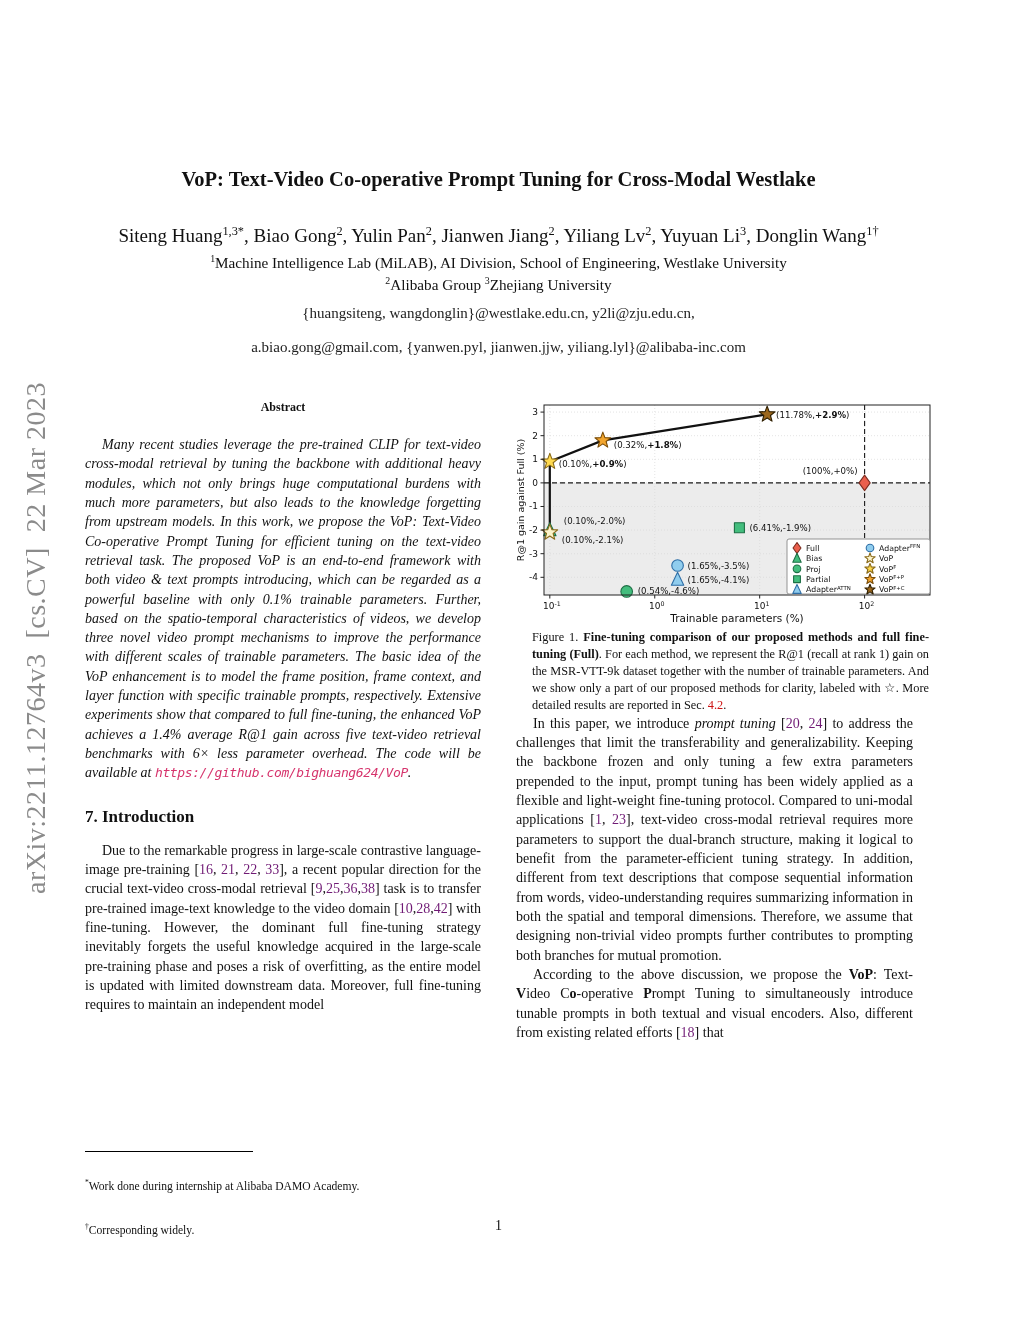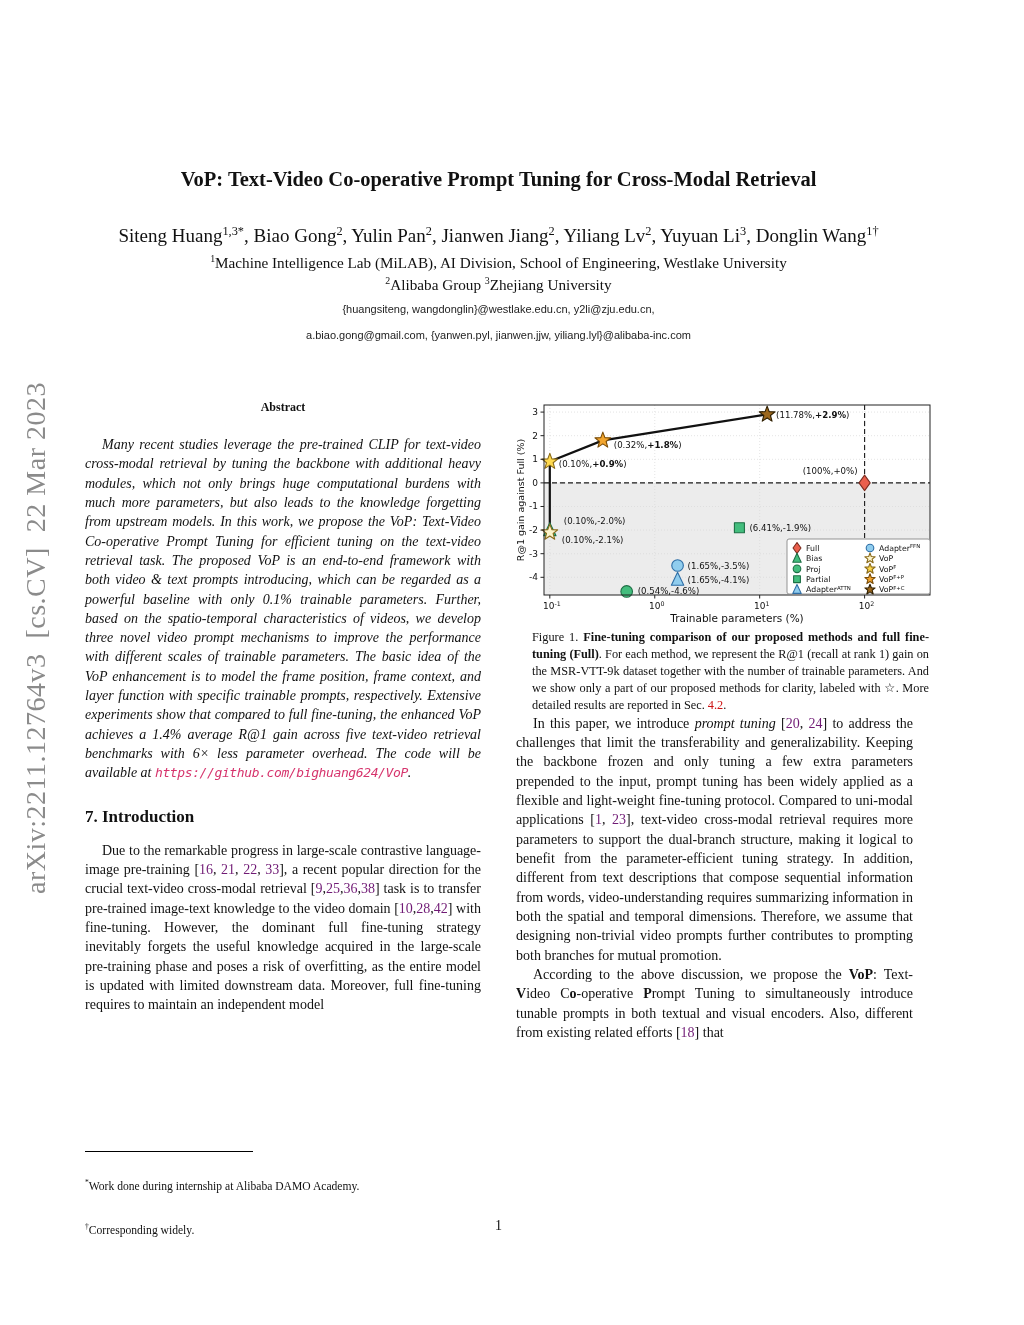--- a/index.html
+++ b/index.html
@@ -5,21 +5,21 @@
   html,body{margin:0;padding:0;background:#e8e8e8;}
   .page{position:relative;width:1024px;height:1325px;background:#ffffff;margin:0 auto;
         font-family:"Liberation Serif",serif;color:#111;overflow:hidden;}
   .arxiv-side{position:absolute;left:20px;top:938px;width:600px;
         transform:rotate(-90deg);transform-origin:0 0;
         font-size:28px;color:#8b8b8b;text-align:center;white-space:pre;letter-spacing:0.5px;}
   .header{position:absolute;left:85px;top:168px;width:827px;text-align:center;}
   .header h1{font-size:20.5px;margin:0 0 34px 0;font-weight:bold;}
   .authors{font-size:19px;margin:0 0 7px 0;}
   .affil{font-size:15.2px;margin:0 0 4px 0;}
-  .emails{font-family:Liberation Sans, sans-serif;font-size:11px;line-height:1.95;margin-top:5px;color:#222;}
+  .emails{font-family:Liberation Serif, serif;font-size:15px;line-height:1.95;margin-top:5px;color:#222;}
   .col-left{position:absolute;left:85px;top:400px;width:396px;}
   .col-right{position:absolute;left:516px;top:395px;width:420px;}
   .abs-head{font-size:12px;font-weight:bold;text-align:center;margin:0 0 20px 0;}
   .sec-head{font-size:17px;font-weight:bold;margin:24px 0 14px 0;}
   .abstract{font-size:14px;line-height:1.38;font-style:italic;text-align:justify;
             text-indent:17px;margin:0;}
   .body-par{font-size:14px;line-height:1.38;text-align:justify;margin:0;}
   .indent{text-indent:17px;}
   .caption{font-size:12.3px;line-height:1.38;text-align:justify;margin:4px 0 0 16px;width:397px;}
   .rc-start{margin-top:30px;width:397px;}
@@ -37,21 +37,21 @@
   svg.chart{background:#fff;display:block;}
 </style>
 </head>
 <body>
 
 <div class="page">
 
   <div class="arxiv-side">arXiv:2211.12764v3  [cs.CV]  22 Mar 2023</div>
 
   <div class="header">
-    <h1>VoP: Text-Video Co-operative Prompt Tuning for Cross-Modal Retrieval</h1>
+    <h1>VoP: Text-Video Co-operative Prompt Tuning for Cross-Modal Westlake</h1>
     <div class="authors"><span>Siteng Huang</span><span class="seg-sup">1,3*</span><span>, Biao Gong</span><span class="seg-sup">2</span><span>, Yulin Pan</span><span class="seg-sup">2</span><span>, Jianwen Jiang</span><span class="seg-sup">2</span><span>, Yiliang Lv</span><span class="seg-sup">2</span><span>, Yuyuan Li</span><span class="seg-sup">3</span><span>, Donglin Wang</span><span class="seg-sup">1†</span></div>
     <div class="affil"><span class="seg-sup">1</span><span>Machine Intelligence Lab (MiLAB), AI Division, School of Engineering, Westlake University</span></div>
     <div class="affil"><span class="seg-sup">2</span><span>Alibaba Group   </span><span class="seg-sup">3</span><span>Zhejiang University</span></div>
     <div class="emails">{huangsiteng, wangdonglin}@westlake.edu.cn, y2li@zju.edu.cn,</div>
     <div class="emails">a.biao.gong@gmail.com, {yanwen.pyl, jianwen.jjw, yiliang.lyl}@alibaba-inc.com</div>
   </div>
 
   <div class="col-left">
     <h2 class="abs-head">Abstract</h2>
     <p class="abstract"><span>Many recent studies leverage the pre-trained CLIP for text-video cross-modal retrieval by tuning the backbone with additional heavy modules, which not only brings huge computational burdens with much more parameters, but also leads to the knowledge forgetting from upstream models. In this work, we propose the VoP: Text-Video Co-operative Prompt Tuning for efficient tuning on the text-video retrieval task. The proposed VoP is an end-to-end framework with both video &amp; text prompts introducing, which can be regarded as a powerful baseline with only 0.1% trainable parameters. Further, based on the spatio-temporal characteristics of videos, we develop three novel video prompt mechanisms to improve the performance with different scales of trainable parameters. The basic idea of the VoP enhancement is to model the frame position, frame context, and layer function with specific trainable prompts, respectively. Extensive experiments show that compared to full fine-tuning, the enhanced VoP achieves a 1.4% average R@1 gain across five text-video retrieval benchmarks with 6× less parameter overhead. The code will be available at </span><span class="seg-link">https://github.com/bighuang624/VoP</span><span>.</span></p>

